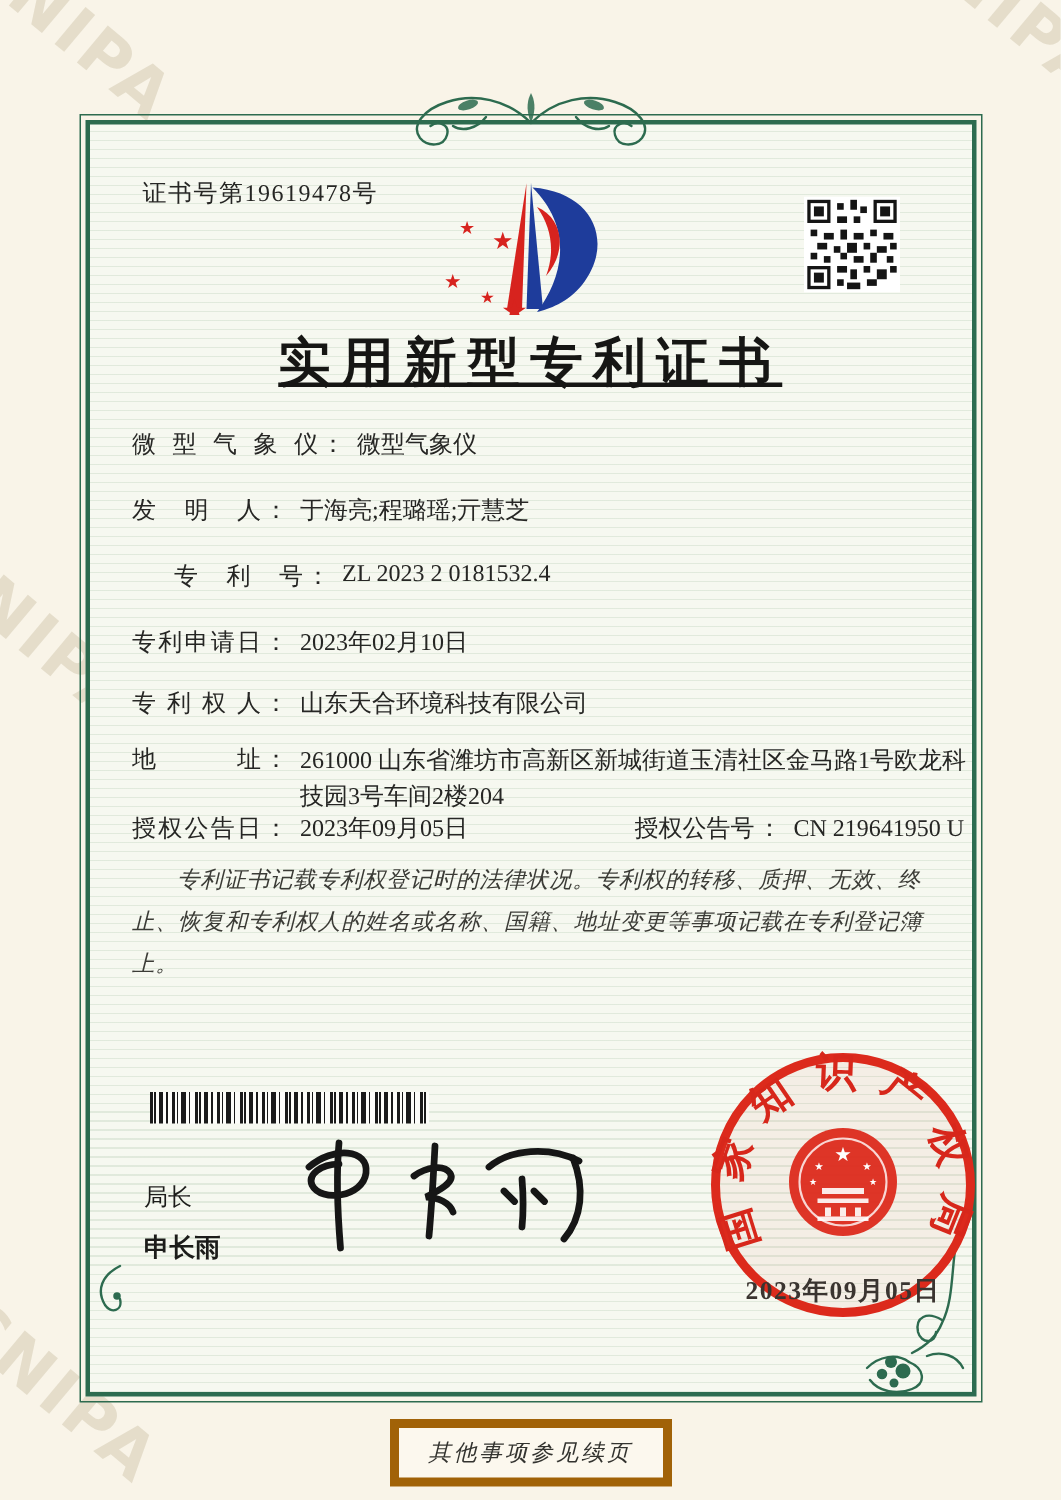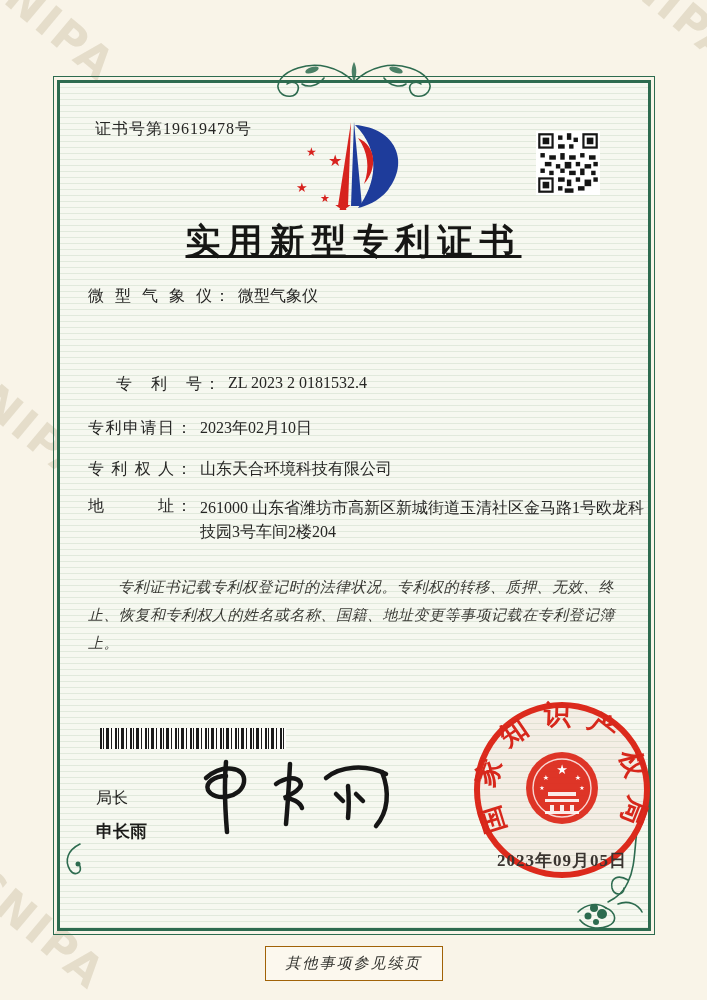--- a/index.html
+++ b/index.html
@@ -36,21 +36,21 @@
        #1a1a1a 0 2px,#fdfdfa 2px 3px,#1a1a1a 3px 4px,#fdfdfa 4px 6px,
        #1a1a1a 6px 9px,#fdfdfa 9px 11px,#1a1a1a 11px 12px,#fdfdfa 12px 15px);}
   .dir-title{position:absolute;left:96px;top:788px;font-family:"Liberation Sans",sans-serif;
              font-size:16px;color:#1c1c1a;}
   .dir-name{position:absolute;left:96px;top:820px;font-family:"Liberation Sans",sans-serif;
             font-size:17px;font-weight:bold;color:#1c1c1a;}
   .sig{position:absolute;left:188px;top:750px;}
   .seal{position:absolute;left:466px;top:696px;}
   .pageno{position:absolute;left:0;top:906px;width:707px;text-align:center;font-size:13px;margin-top:43px;}
   .note{position:absolute;left:50%;transform:translateX(-50%);top:946px;
-        border:1px solid #a16207;background:#fcf8ee;padding:7px 20px;
+        border:6px solid #a16207;background:#fcf8ee;padding:7px 20px;
         font-style:italic;font-size:15px;letter-spacing:2px;color:#33332f;}
   .green{stroke:#2d6b4f;fill:none;stroke-width:1.6;stroke-linecap:round;}
   .greenf{fill:#2d6b4f;stroke:none;}
 </style>
 </head>
 <body>
 
 <div class="wm" style="left:-34px;top:-6px;">CNIPA</div>
 <div class="wm" style="left:588px;top:-22px;">CNIPA</div>
 <div class="wm" style="left:462px;top:268px;">CNIPA</div>
@@ -151,31 +151,40 @@
         <rect x="13" y="26" width="4" height="2"></rect>
         <rect x="19" y="25" width="3" height="2"></rect>
     </g>
   </svg>
 
   <div class="title">实用新型专利证书</div>
 
   <div class="frow" style="top:286px;">
     <span class="flabel wide">微型气象仪</span><span class="fsep">：</span><span class="fval">微型气象仪</span>
   </div>
+  <div class="frow" style="top:330px;">
+    <span class="flabel">发明人</span><span class="fsep">：</span><span class="fval">于海亮;程璐瑶;亓慧芝</span>
+  </div>
   <div class="frow" style="top:374px;margin-left:28px;">
     <span class="flabel">专利号</span><span class="fsep">：</span><span class="fval">ZL 2023 2 0181532.4</span>
   </div>
   <div class="frow" style="top:418px;">
     <span class="flabel">专利申请日</span><span class="fsep">：</span><span class="fval">2023年02月10日</span>
   </div>
   <div class="frow" style="top:459px;">
     <span class="flabel">专利权人</span><span class="fsep">：</span><span class="fval">山东天合环境科技有限公司</span>
   </div>
   <div class="frow" style="top:496px;">
     <span class="flabel">地址</span><span class="fsep">：</span><span class="fval wrap">261000 山东省潍坊市高新区新城街道玉清社区金马路1号欧龙科技园3号车间2楼204</span>
+  </div>
+  <div class="frow" style="top:542px;width:560px;">
+    <span class="flabel">授权公告日</span><span class="fsep">：</span><span class="fval">2023年09月05日</span>
+    <span class="pair2">
+      <span>授权公告号</span><span class="fsep">：</span><span>CN 219641950 U</span>
+    </span>
   </div>
 
   <div class="paras">
     <p>专利证书记载专利权登记时的法律状况。专利权的转移、质押、无效、终止、恢复和专利权人的姓名或名称、国籍、地址变更等事项记载在专利登记簿上。</p>
   </div>
 
   <div class="barcode"></div>
 
   <div class="dir-title">局长</div>
   <div class="dir-name">申长雨</div>

